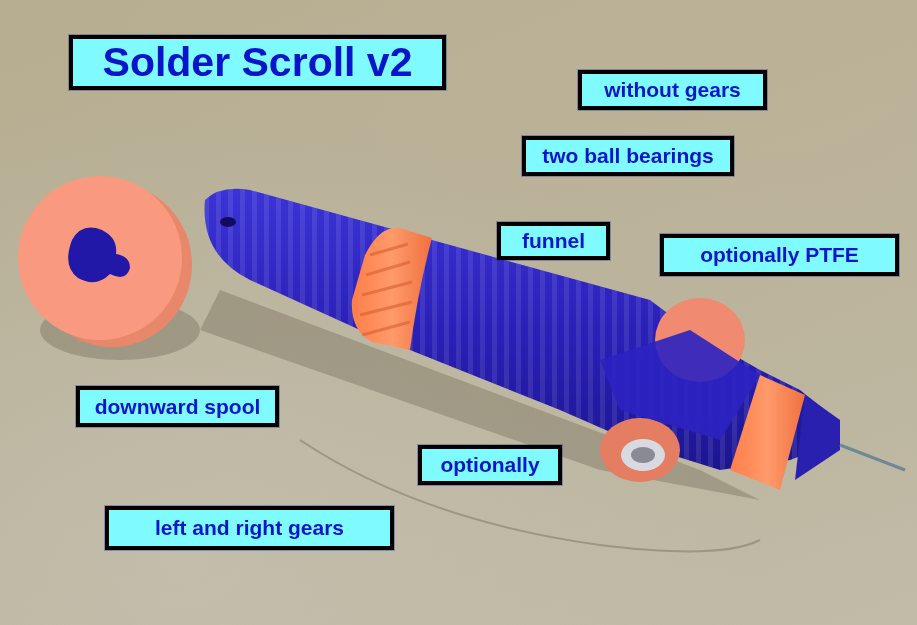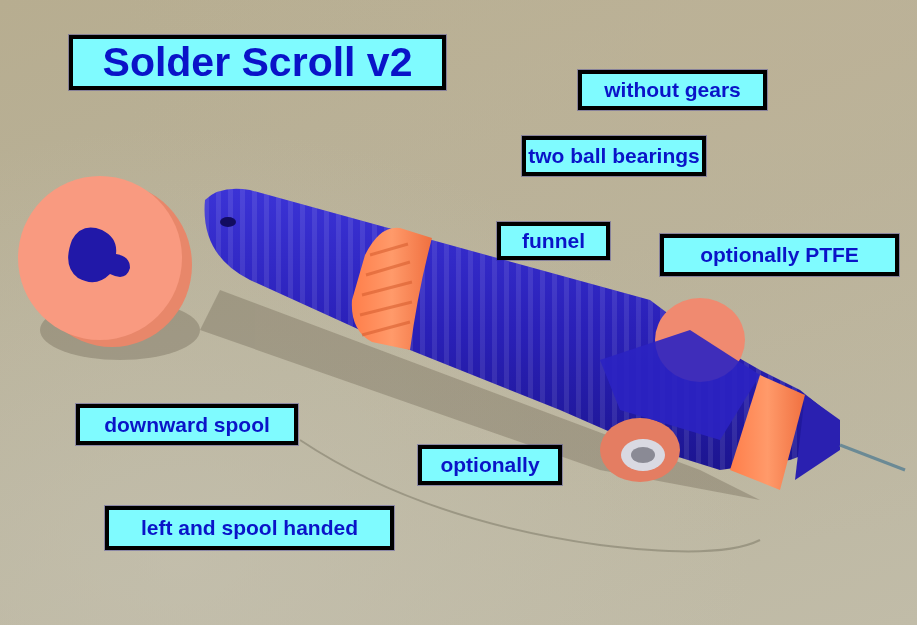--- a/index.html
+++ b/index.html
@@ -90,23 +90,23 @@
 
   <path d="M805 395 L840 420 L840 450 L795 480 Z" fill="#2a20b0"></path>
 
   <line x1="840" y1="445" x2="905" y2="470" stroke="#6b8a95" stroke-width="3"></line>
 </svg>
 
 <div class="label title" style="left:69px; top:35px; width:377px; height:55px;">Solder Scroll v2</div>
 
 <div class="label small" style="left:578px; top:50px; width:189px; height:40px;margin-top:20px;">without gears</div>
 
-<div class="label small" style="left:522px; top:136px; width:184px; height:40px;">two ball bearings</div>
+<div class="label small" style="left:522px; top:136px; width:212px; height:40px;">two ball bearings</div>
 
 <div class="label small" style="left:497px; top:222px; width:113px; height:38px;">funnel</div>
 
 <div class="label small" style="left:660px; top:234px; width:239px; height:42px;">optionally PTFE</div>
 
-<div class="label small" style="left:76px; top:404px; width:222px; height:41px;text-align:center;">downward spool</div>
+<div class="label small" style="left:76px; top:386px; width:203px; height:41px;text-align:center;">downward spool</div>
 
 <div class="label small" style="left:418px; top:445px; width:144px; height:40px;">optionally</div>
 
-<div class="label small" style="left:105px; top:506px; width:289px; height:44px;">left and spool handed</div>
+<div class="label small" style="left:105px; top:506px; width:289px; height:44px;">left and right gears</div>
 
 </body></html>

